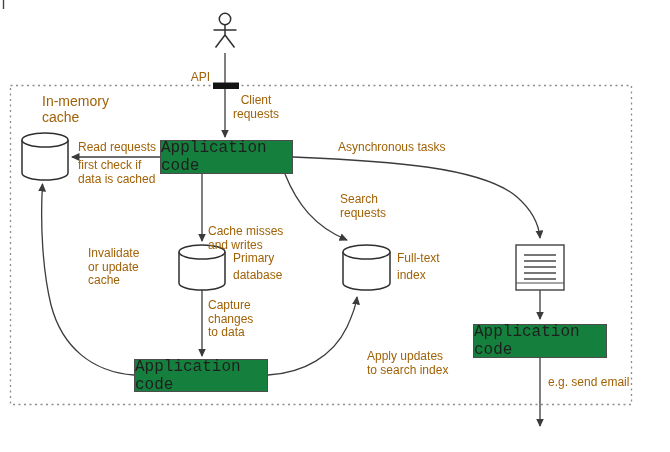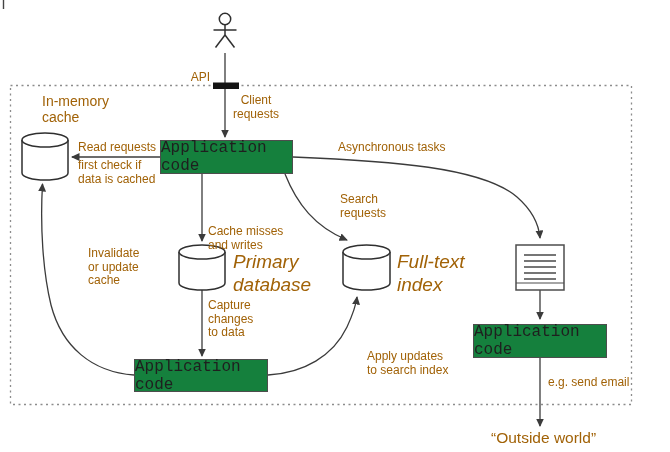--- a/index.html
+++ b/index.html
@@ -13,21 +13,21 @@
   .stage svg{position:absolute;left:0;top:0;}
   .label{
     position:absolute;
     color:#a16207;
     font-size:12px;
     line-height:13.5px;
     white-space:pre-line;
     letter-spacing:0;
   }
   .label.heading{font-size:14px;line-height:16px;margin-left:20px;}
-  .label.nodecap{font-size:19px;line-height:23px;font-style:italic;}
+  .label.nodecap{font-size:12px;line-height:17px;}
   .label.quote{font-size:15.5px;line-height:17px;}
   .label.right{text-align:right;}
   .appbox{
     position:absolute;
     box-sizing:border-box;
     background:#15803d;
     border:1.5px solid #4d4d4d;
     display:flex;align-items:center;justify-content:center;
     color:#1f1f1f;
     font-size:16px;
@@ -154,15 +154,14 @@
 
   <div class="label" style="left:208px;top:299px;">Capture
 changes
 to data</div>
 
   <div class="label" style="left:367px;top:334px;margin-top:16px;">Apply updates
 to search index</div>
 
   <div class="label" style="left:548px;top:376px;">e.g. send email</div>
 
-  <div class="label quote" style="left:491px;top:429px;">“Outside world”</div>
 
 </div>
 
 </body></html>

